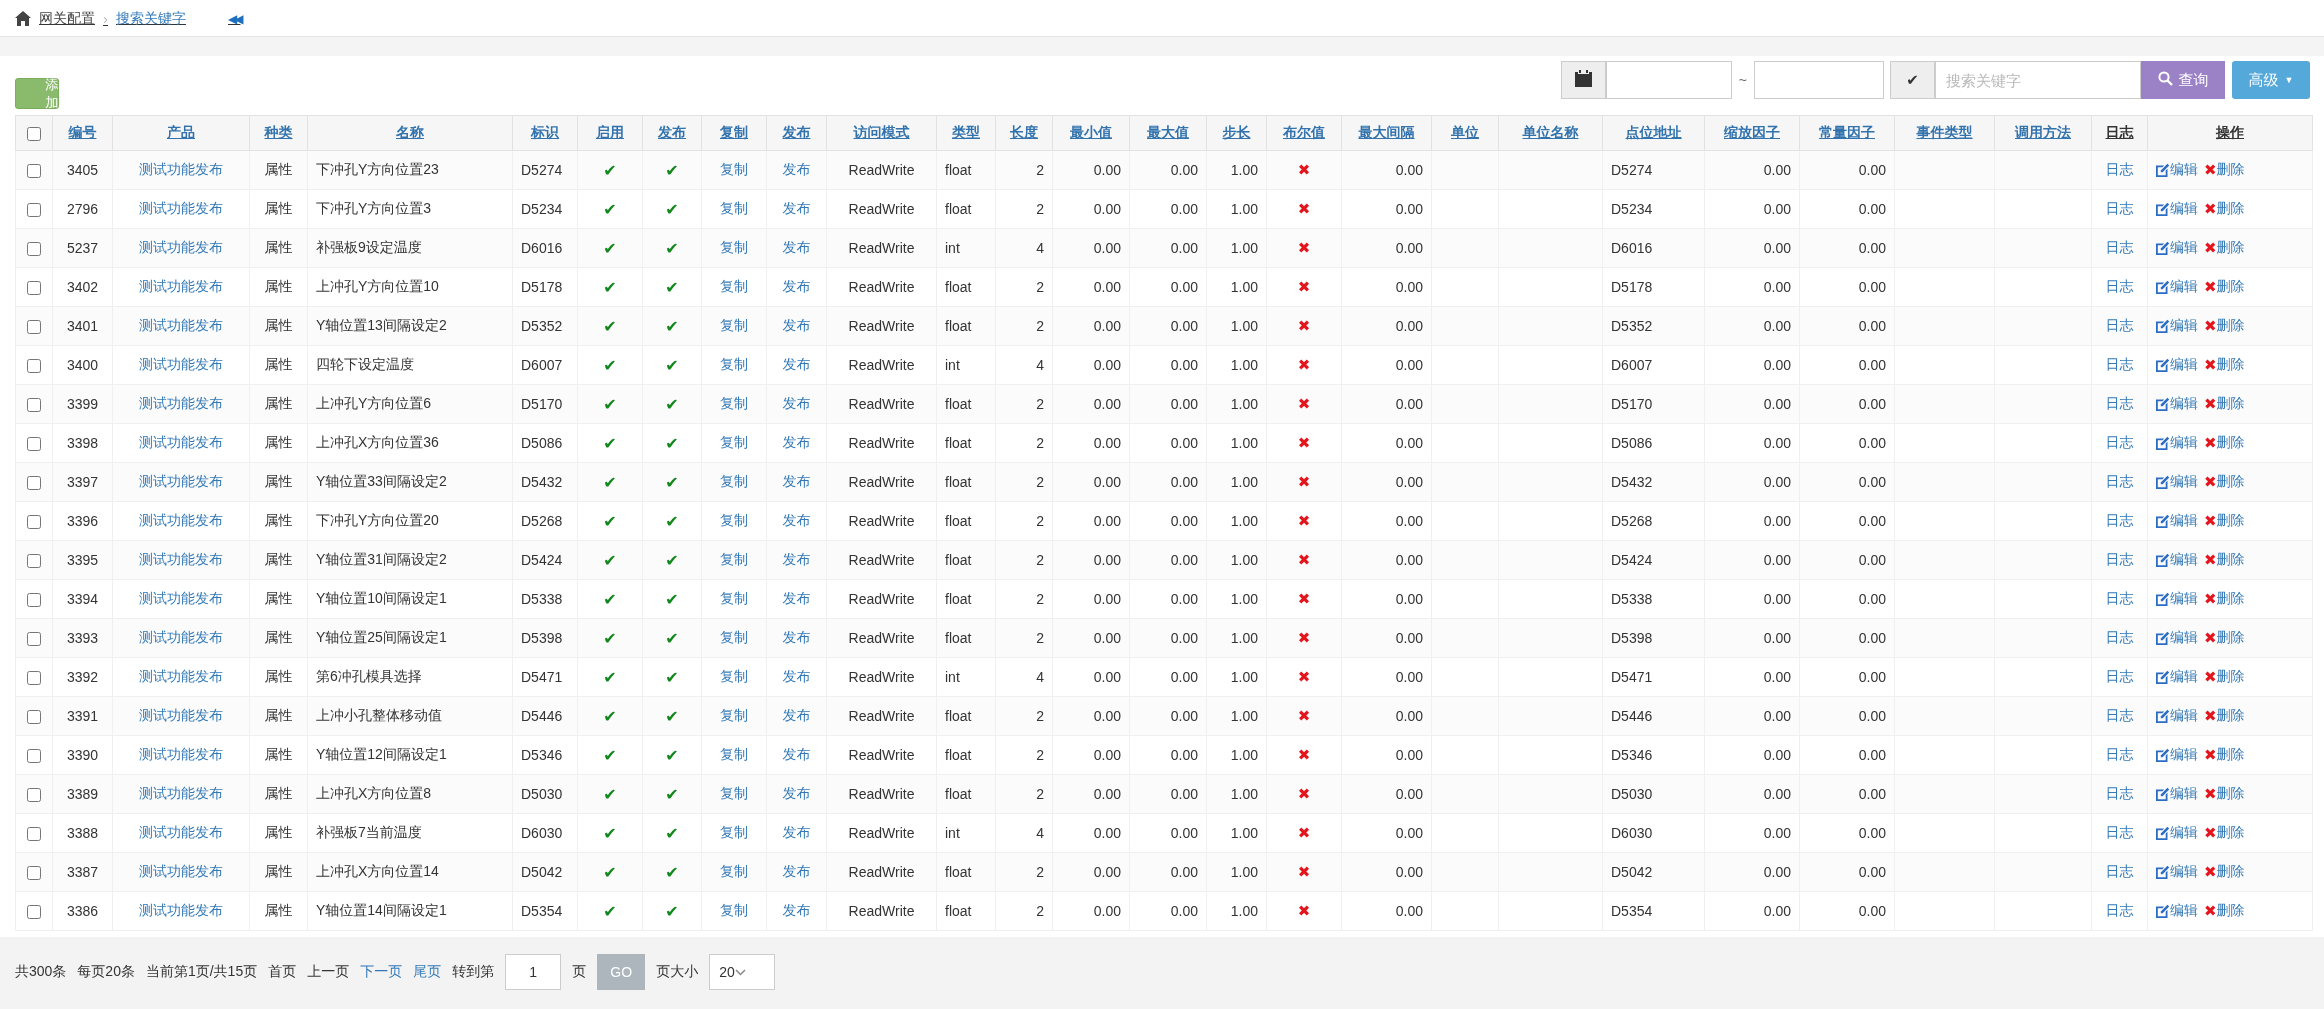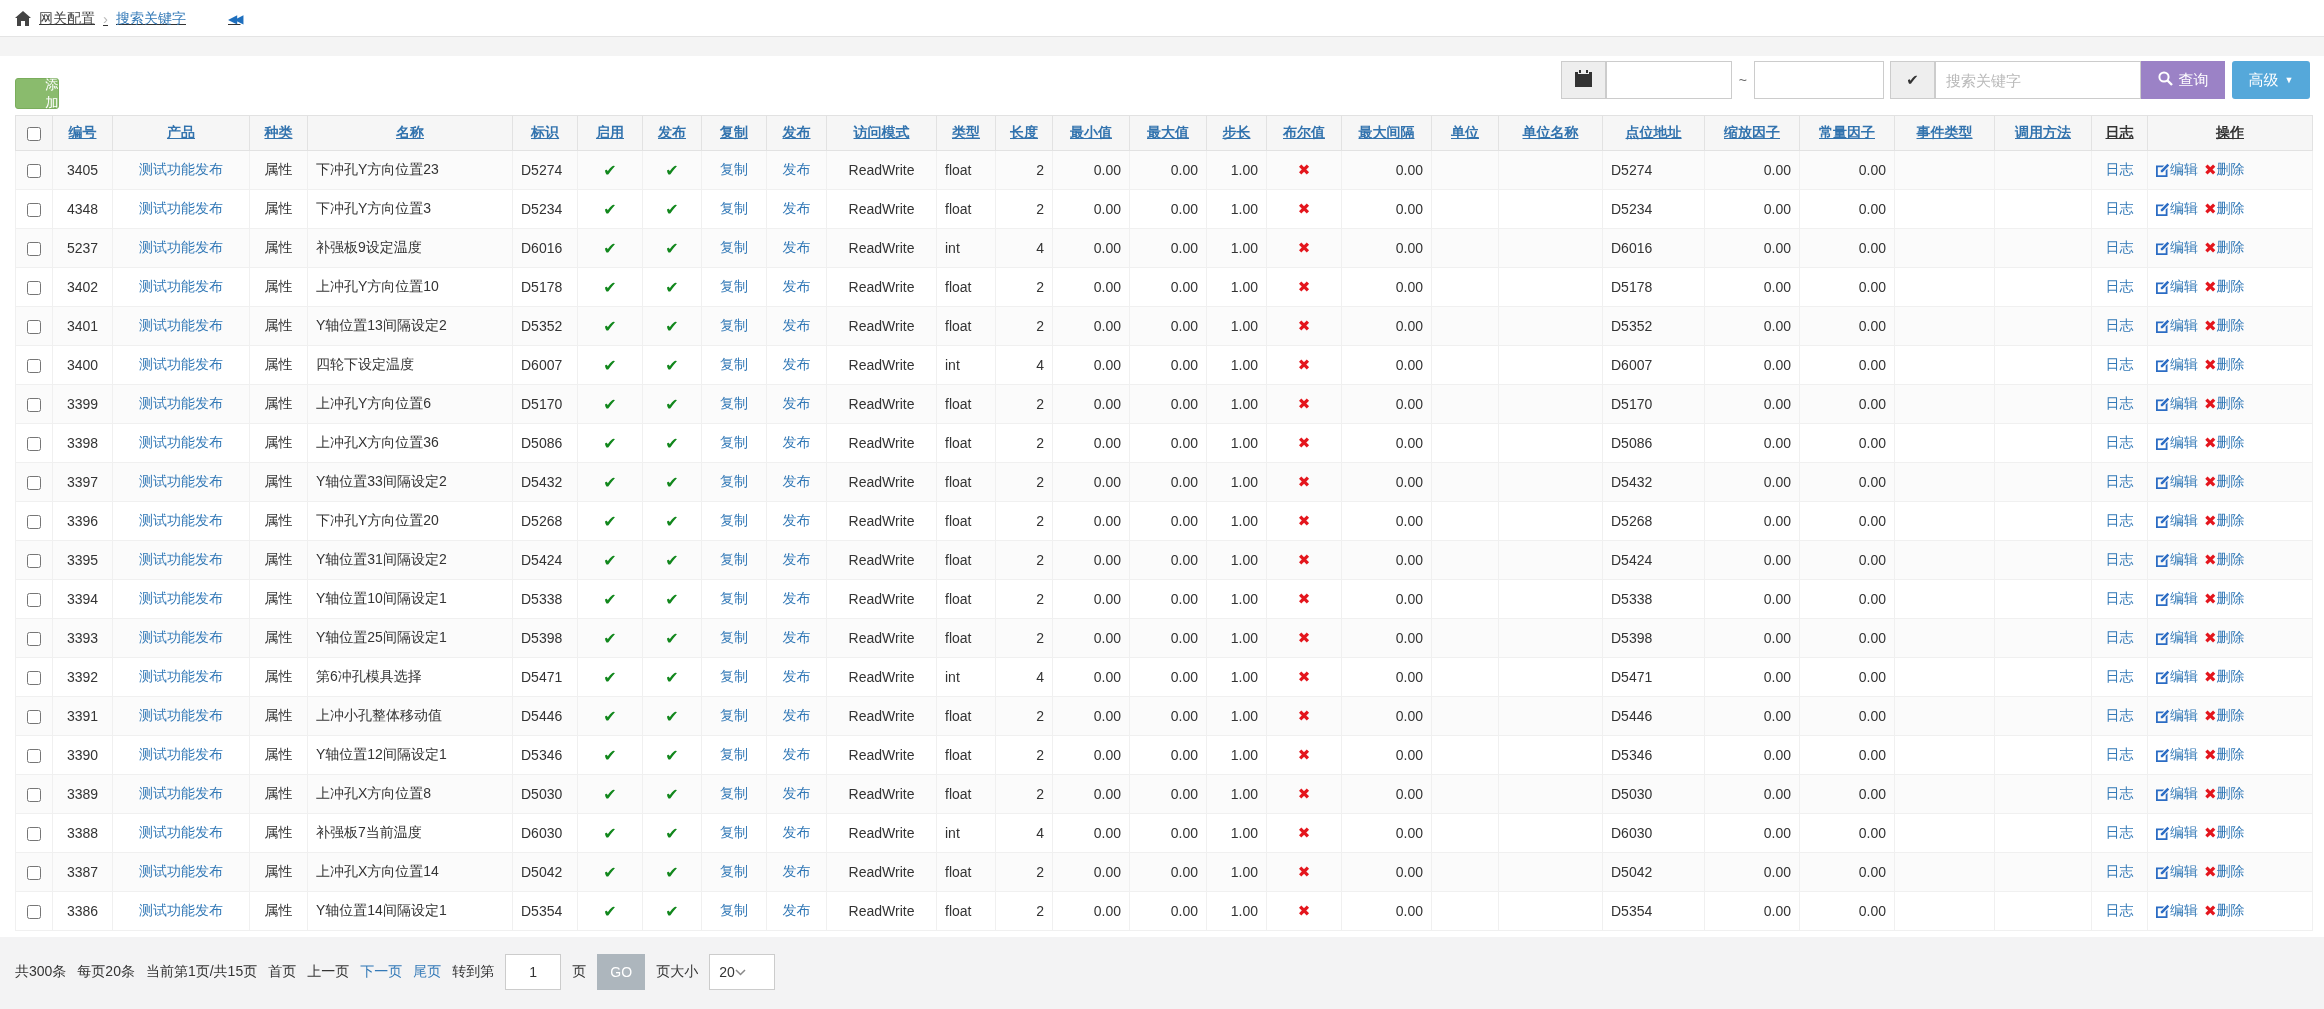--- a/index.html
+++ b/index.html
@@ -216,21 +216,21 @@
               </span>
           <span class="lnk">编辑</span>
           <span class="gap"></span>
           <span class="xmark">✖</span>
           <span class="lnk">删除</span>
         </div>
       </td>
     </tr>
         <tr>
       <td class="ac"><input type="checkbox" style=""></td>
-      <td class="ac">4348</td>
+      <td class="ac">2796</td>
       <td class="ac"><span class="lnk">测试功能发布</span></td>
       <td class="ac">属性</td>
       <td class="al">下冲孔Y方向位置3</td>
       <td class="al">D5234</td>
       <td class="ac"><span class="chk">✔</span></td>
       <td class="ac"><span class="chk">✔</span></td>
       <td class="ac"><span class="lnk">复制</span></td>
       <td class="ac"><span class="lnk">发布</span></td>
       <td class="ac">ReadWrite</td>
       <td class="al">float</td>

